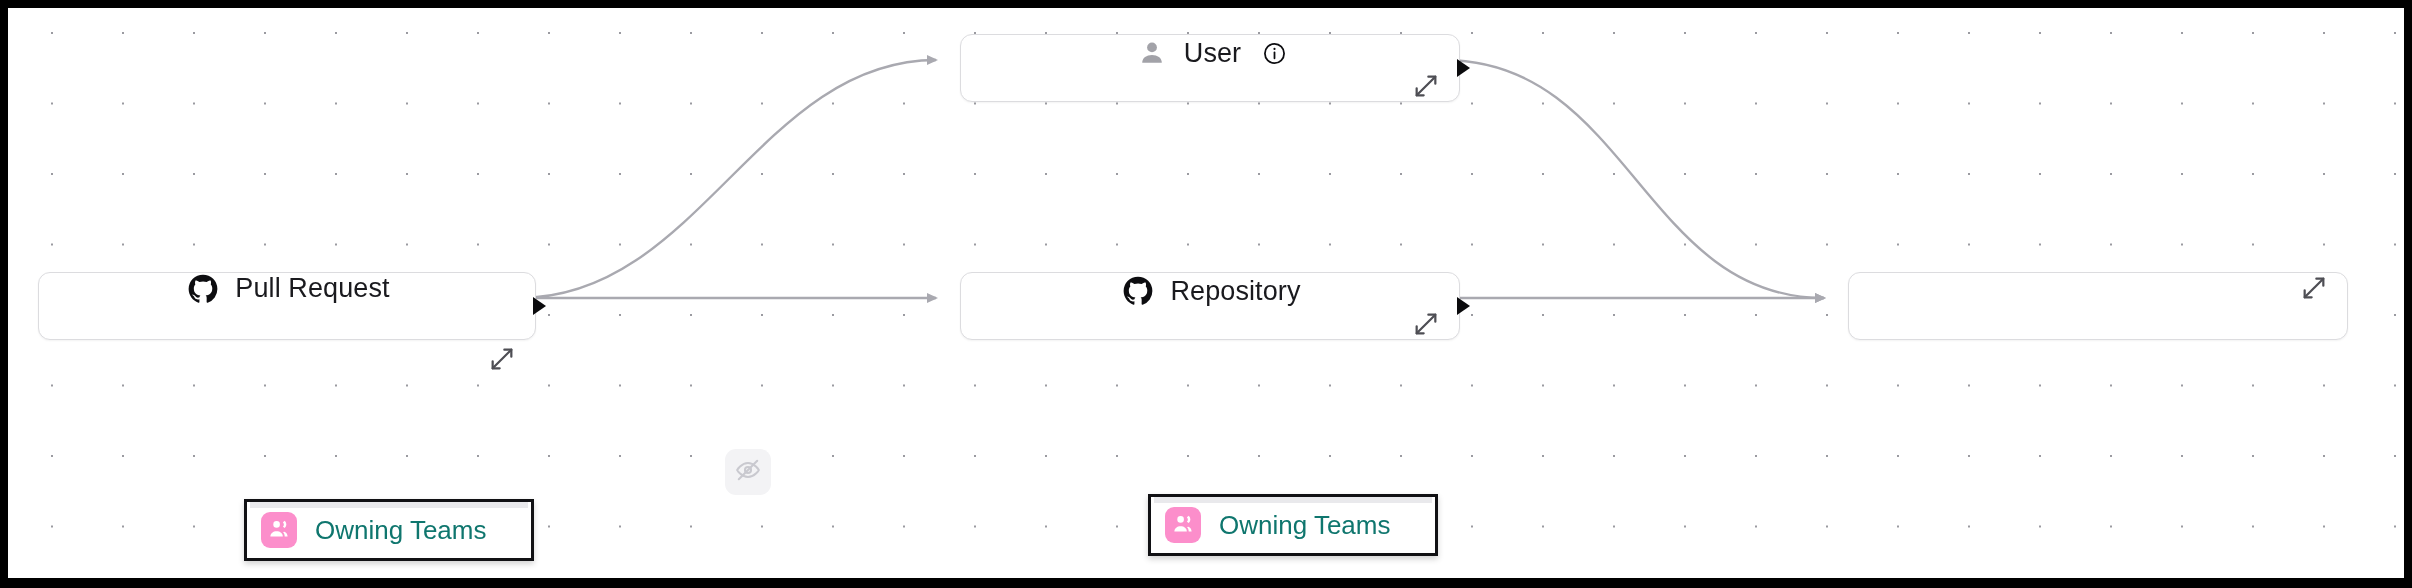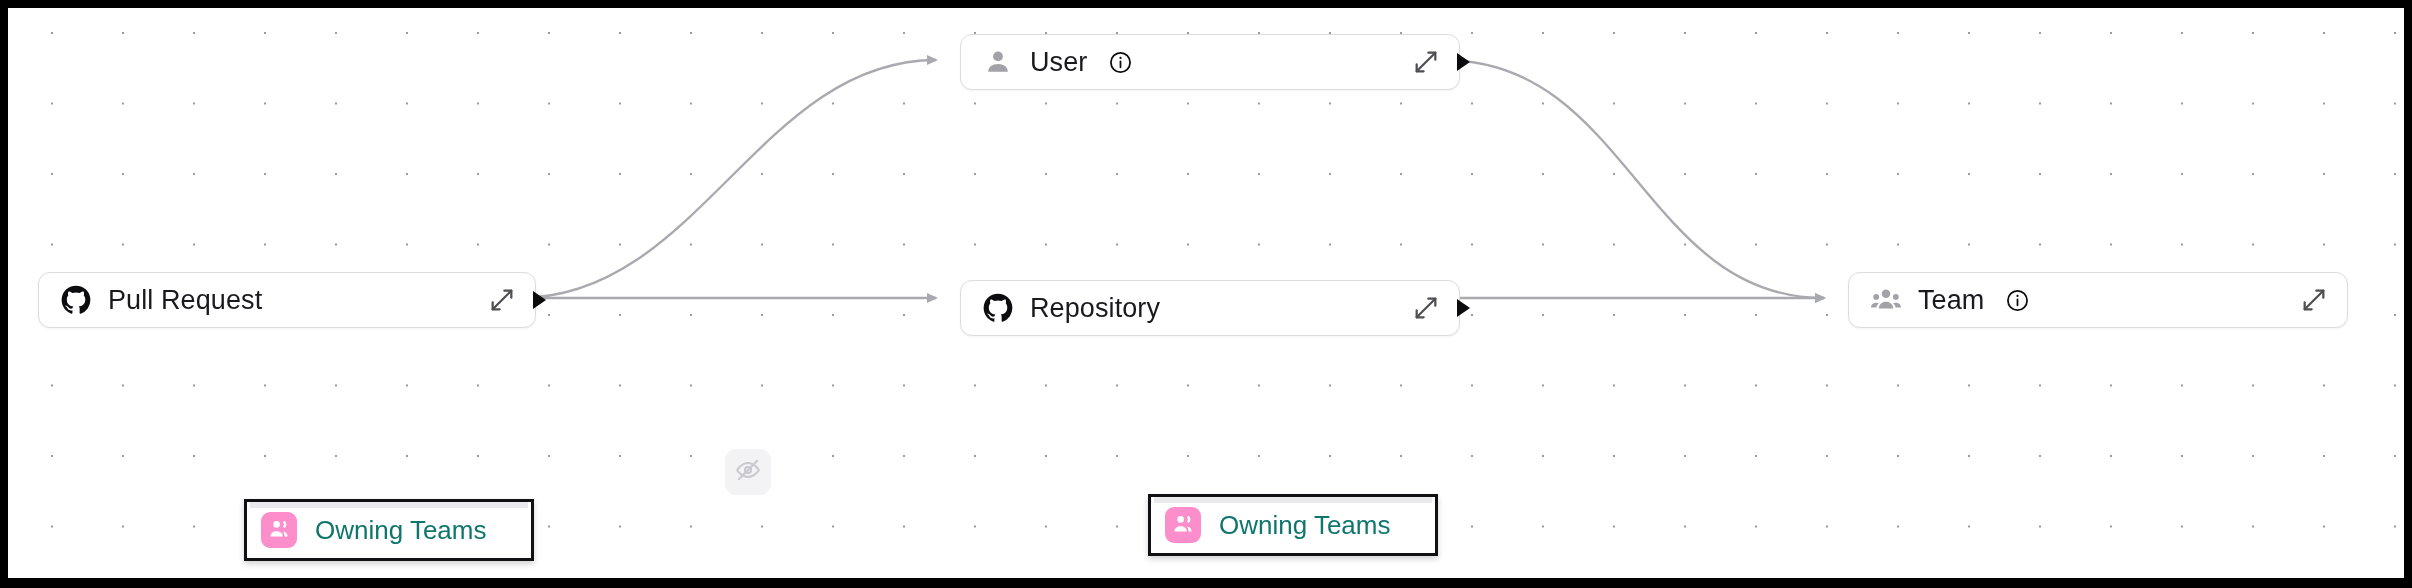--- a/index.html
+++ b/index.html
@@ -43,21 +43,22 @@
   
   .flow-node {
     position: absolute;
     display: flex;
     align-items: center;
     background: #ffffff;
     border: 1px solid #dcdcdf;
     border-radius: 12px;
     box-shadow: 0 1px 2px rgba(16,16,20,0.05);
     padding: 0 18px 0 22px;
-    height: 56px;
+    height: 68px;
+    flex-direction: column;
   }
 
   .node-left {
     display: flex;
     align-items: center;
     gap: 17px;
     flex: 1 1 auto;
     min-width: 0;
   }
 
@@ -106,21 +107,21 @@
     transform: translateY(-50%);
     width: 0; height: 0;
     border-top: 9px solid transparent;
     border-bottom: 9px solid transparent;
     border-left: 13px solid #0b0b0d;
   }
 
   
   #node-pull-request { left: 30px;   top: 264px; width: 498px; gap: 40px; }
   #node-user         { left: 952px;  top: 26px;  width: 500px; }
-  #node-repository   { left: 952px;  top: 272px; width: 500px; }
+  #node-repository   { left: 952px;  top: 264px; width: 500px; }
   #node-team         { left: 1840px; top: 264px; width: 500px; }
 
   
   .badge-box {
     position: absolute;
     display: flex;
     align-items: center;
     gap: 18px;
     background: #ffffff;
     border: 3px solid #111114;
@@ -269,40 +270,20 @@
         <svg width="28" height="28" viewBox="0 0 24 24" fill="none" stroke="#4e4e54" stroke-width="1.9" stroke-linecap="round" stroke-linejoin="round">
           <polyline points="14,4 20,4 20,10"></polyline>
           <polyline points="10,20 4,20 4,14"></polyline>
           <line x1="20" y1="4" x2="4" y2="20"></line>
         </svg>
       </span>
       <span class="handle-source"></span>
     </div>
 
     <div class="flow-node" id="node-team">
-      <div class="node-left">
-        <span class="node-icon">
-          <svg width="32" height="32" viewBox="0 0 26 24" fill="#a2a2a8">
-            <circle cx="13" cy="6.6" r="3.7"></circle>
-            <path d="M6.8 19.4c0-3.7 3-5.8 6.2-5.8s6.2 2.1 6.2 5.8z"></path>
-            <circle cx="4.5" cy="9.3" r="2.5"></circle>
-            <path d="M0 18.4c0-2.6 2-4.1 4.5-4.1 .9 0 1.7.2 2.4.5-1.2 1-2 2.3-2.2 3.6z"></path>
-            <circle cx="21.5" cy="9.3" r="2.5"></circle>
-            <path d="M26 18.4c0-2.6-2-4.1-4.5-4.1-.9 0-1.7.2-2.4.5 1.2 1 2 2.3 2.2 3.6z"></path>
-          </svg>
-        </span>
-        <span class="node-title">Team</span>
-        <span class="info-icon">
-          <svg width="25" height="25" viewBox="0 0 24 24" fill="none" stroke="#0d0d10" stroke-width="1.7" stroke-linecap="round">
-            <circle cx="12" cy="12" r="9.2"></circle>
-            <line x1="12" y1="11" x2="12" y2="16.6"></line>
-            <circle cx="12" cy="7.6" r="1.05" fill="#0d0d10" stroke="none"></circle>
-          </svg>
-        </span>
-      </div>
       <span class="expand-icon">
         <svg width="28" height="28" viewBox="0 0 24 24" fill="none" stroke="#4e4e54" stroke-width="1.9" stroke-linecap="round" stroke-linejoin="round">
           <polyline points="14,4 20,4 20,10"></polyline>
           <polyline points="10,20 4,20 4,14"></polyline>
           <line x1="20" y1="4" x2="4" y2="20"></line>
         </svg>
       </span>
     </div>
 
     <div class="badge-box" id="badge-pull-request">

